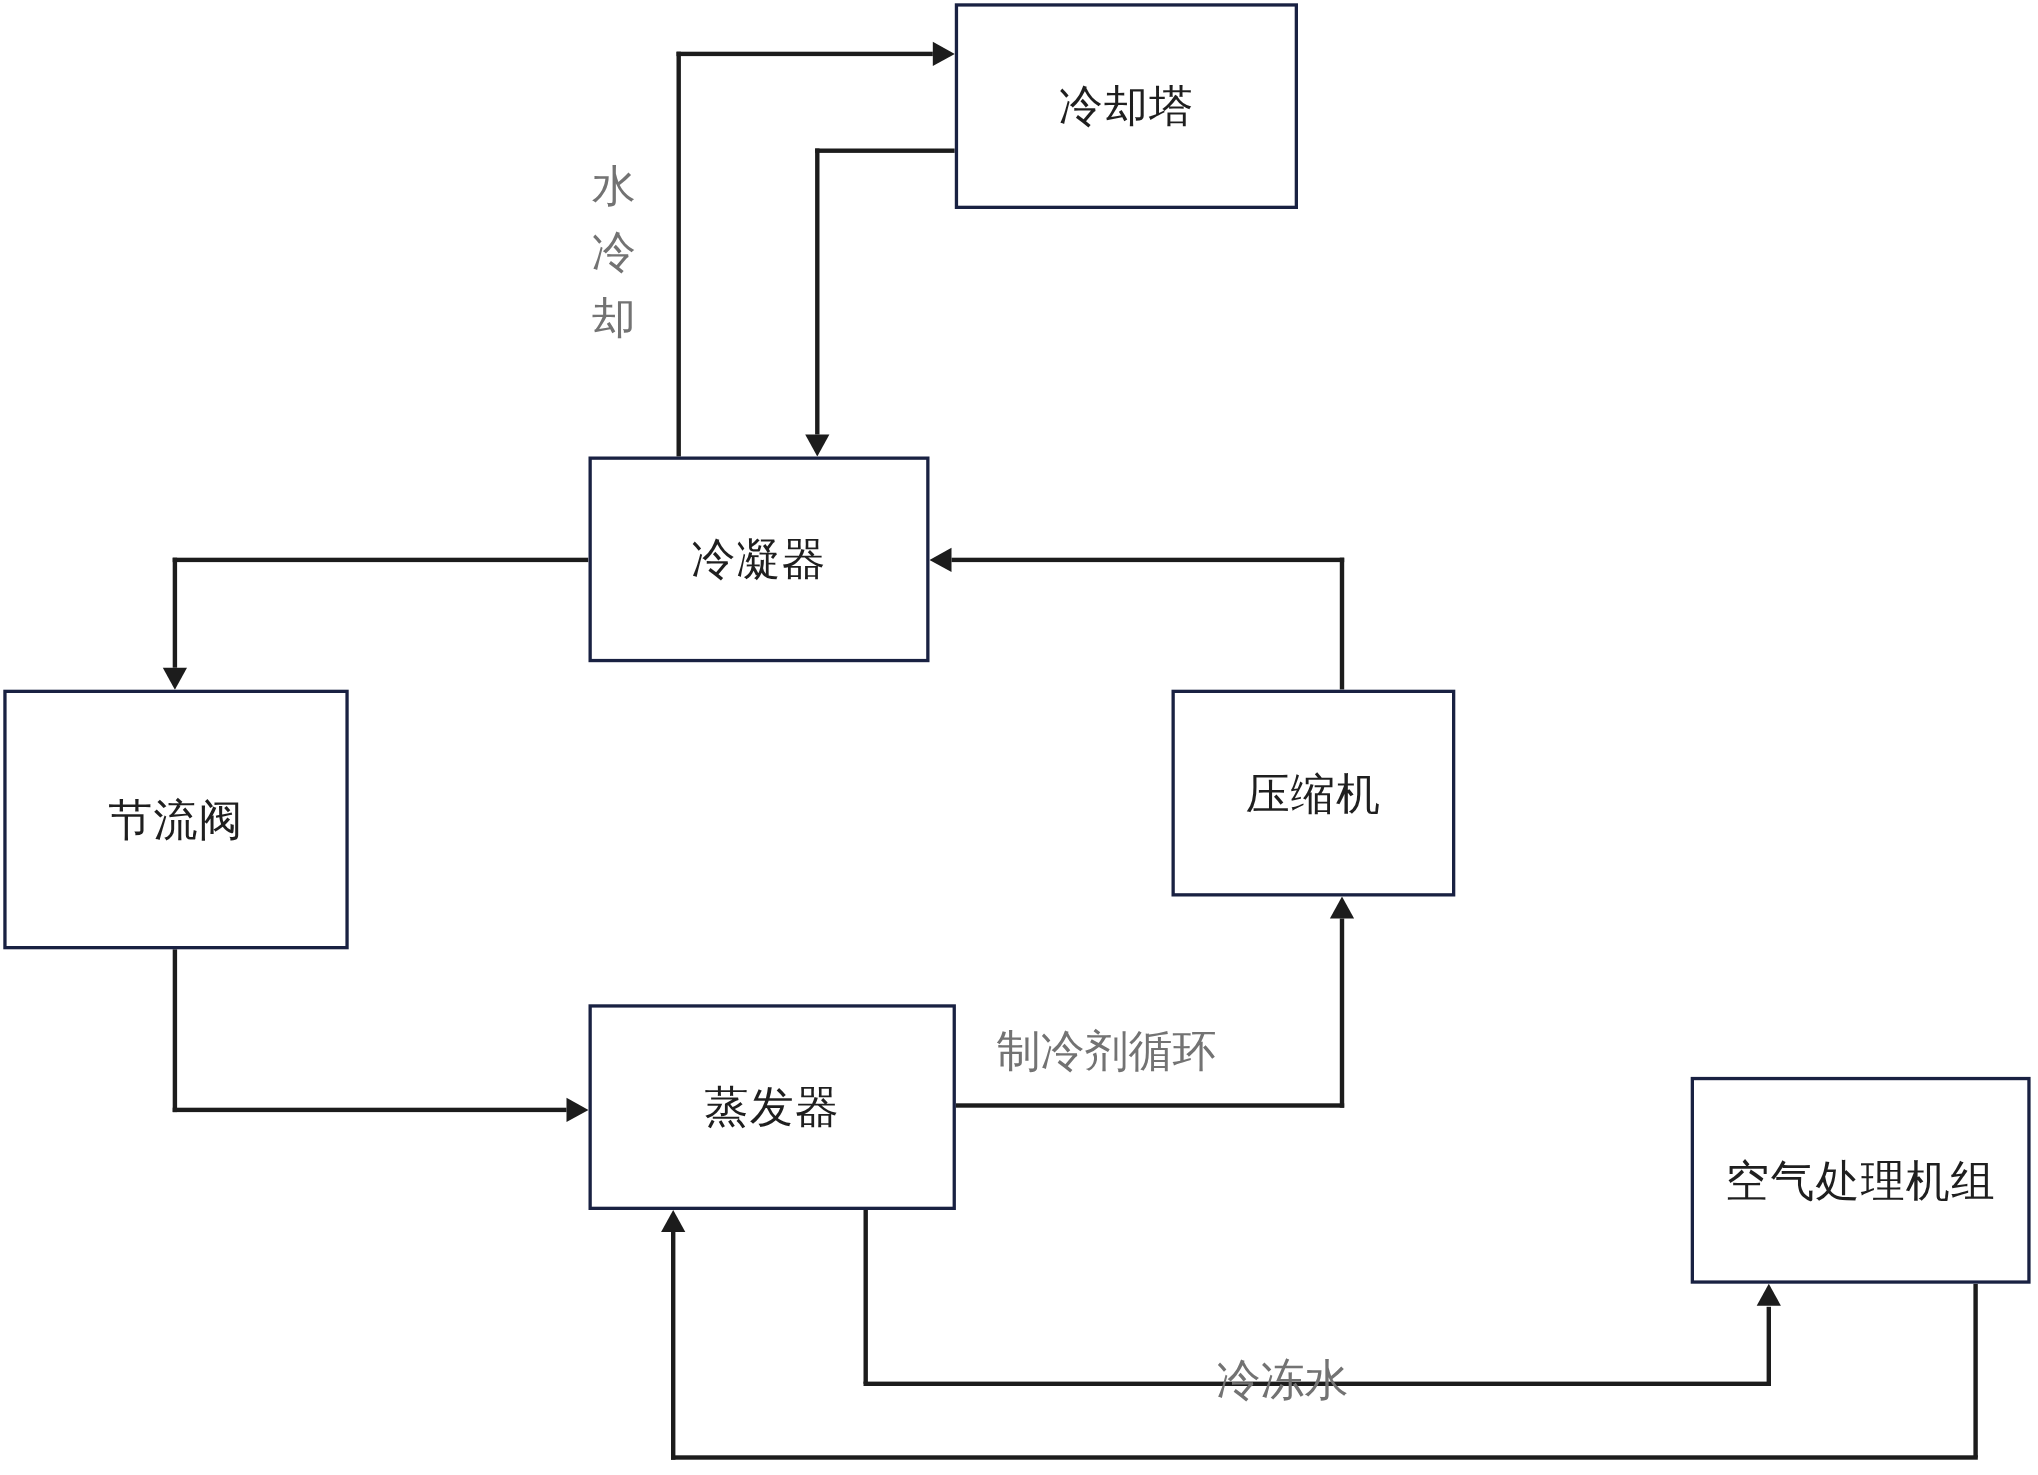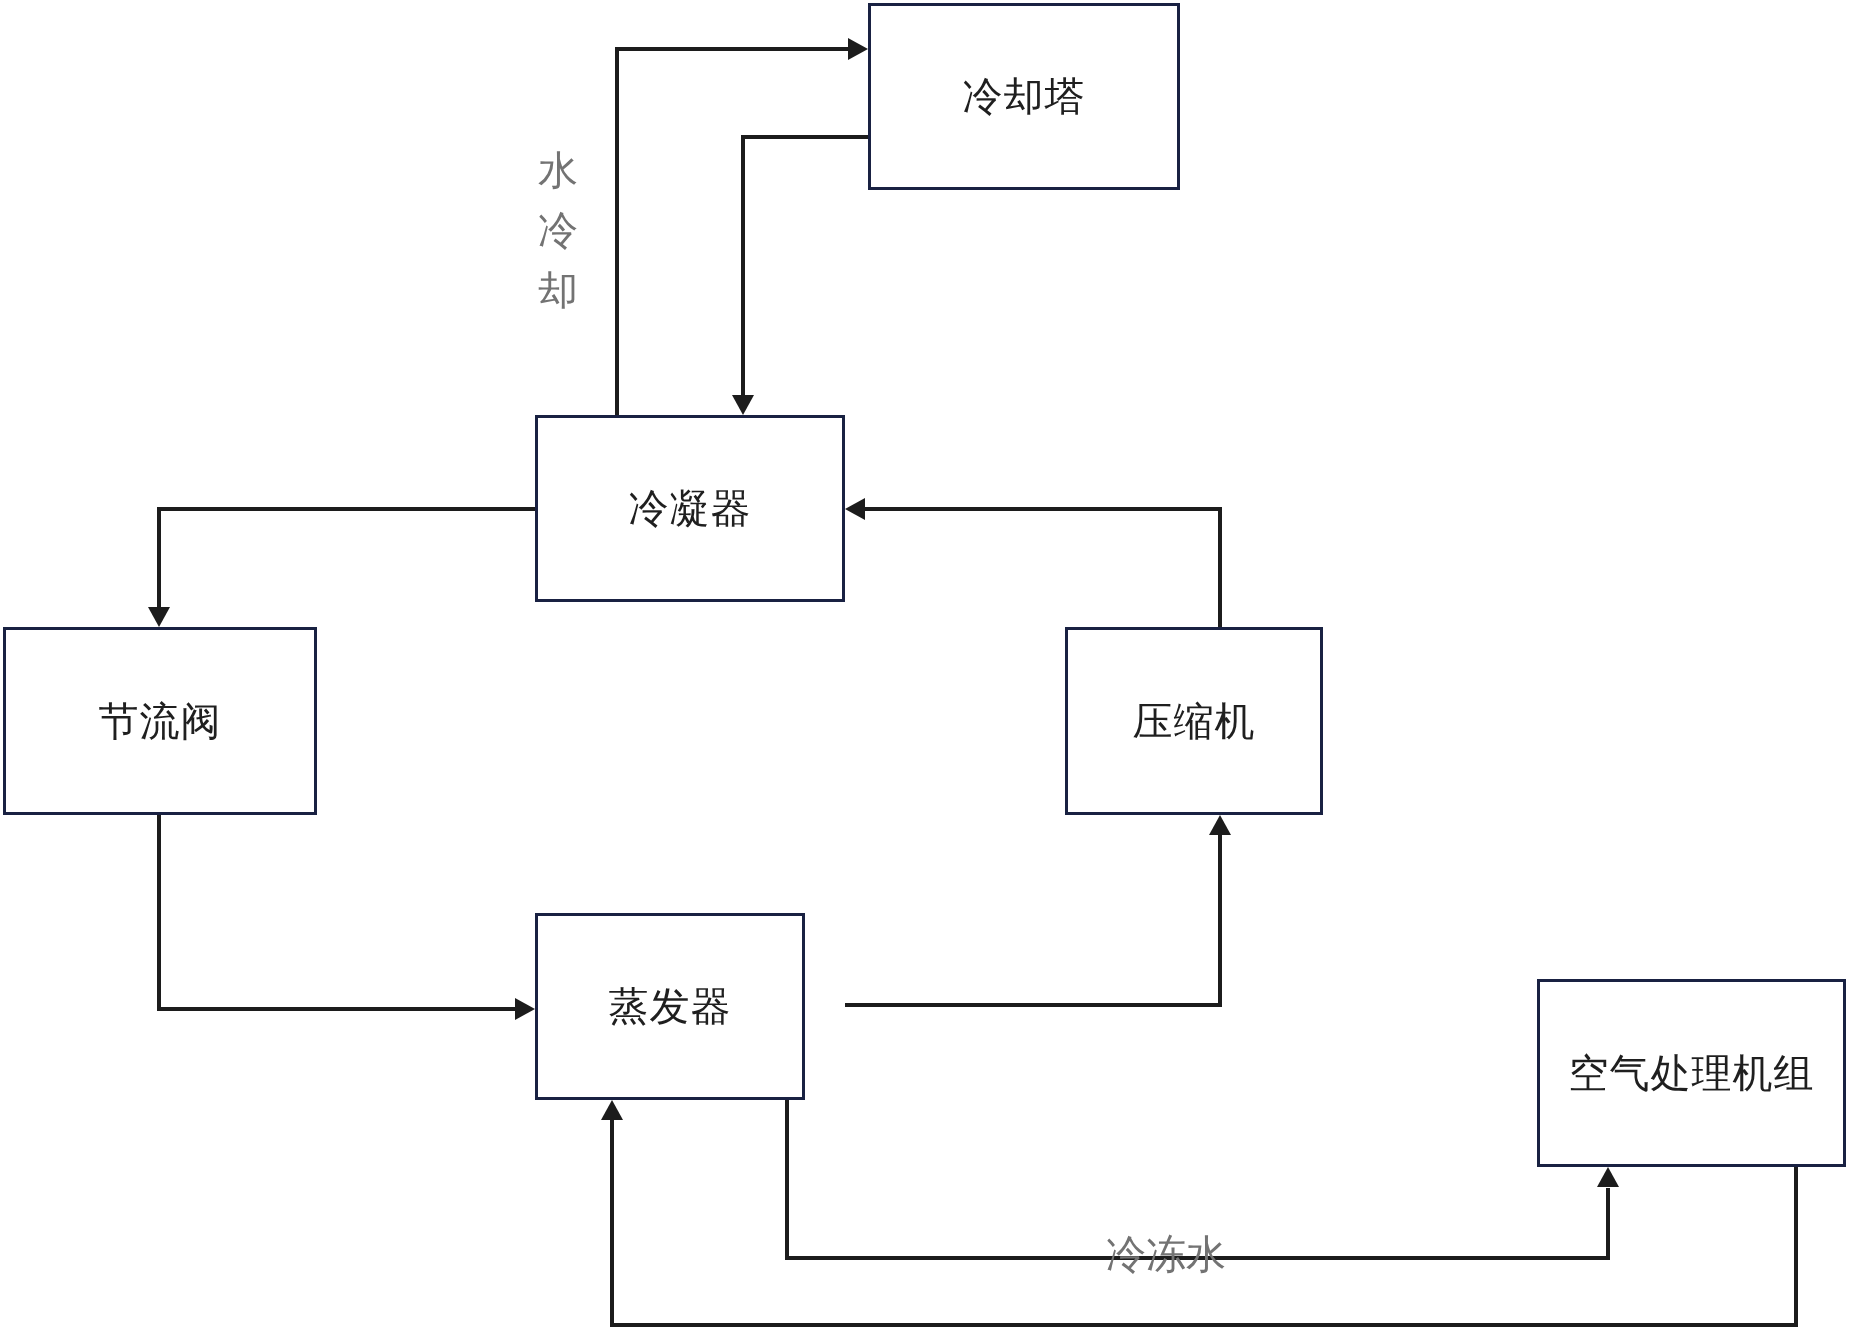--- a/index.html
+++ b/index.html
@@ -66,23 +66,23 @@
   .edge-label.vertical {
     width: 44px;
     white-space: normal;
     word-break: break-all;
     line-height: 60px;
     text-align: center;
   }
   
   .node-cooling-tower { left: 868px; top: 3px;   width: 312px; height: 187px; }
   .node-condenser     { left: 535px; top: 415px; width: 310px; height: 187px; }
-  .node-throttle      { left: 3px;   top: 627px; width: 314px; height: 188px; }
+  .node-throttle      { left: 3px;   top: 627px; width: 314px; height: 236px; }
   .node-compressor    { left: 1065px;top: 627px; width: 258px; height: 188px; }
-  .node-evaporator    { left: 535px; top: 913px; width: 270px; height: 187px; font-family: Liberation Mono, monospace; }
+  .node-evaporator    { left: 535px; top: 913px; width: 334px; height: 187px; font-family: Liberation Mono, monospace; }
   .node-ahu           { left: 1537px;top: 979px; width: 309px; height: 188px; }
 </style>
 </head>
 <body>
 
 <div class="canvas">
 
   <div class="line" style="left:615px; top:47px; width:4px; height:370px;"></div>
   <div class="line" style="left:615px; top:47px; width:233px; height:4px;"></div>
   <div class="arrow right" style="left:848px; top:38px;"></div>
@@ -130,15 +130,16 @@
     <span>压缩机</span>
   </div>
   <div class="node node-evaporator">
     <span>蒸发器</span>
   </div>
   <div class="node node-ahu">
     <span>空气处理机组</span>
   </div>
 
   <div class="edge-label vertical" style="left:536px; top:140px;">水冷却</div>
+  <div class="edge-label" style="left:906px; top:928px;">制冷剂循环</div>
   <div class="edge-label" style="left:1106px; top:1227px;">冷冻水</div>
 
 </div>
 
 </body></html>

